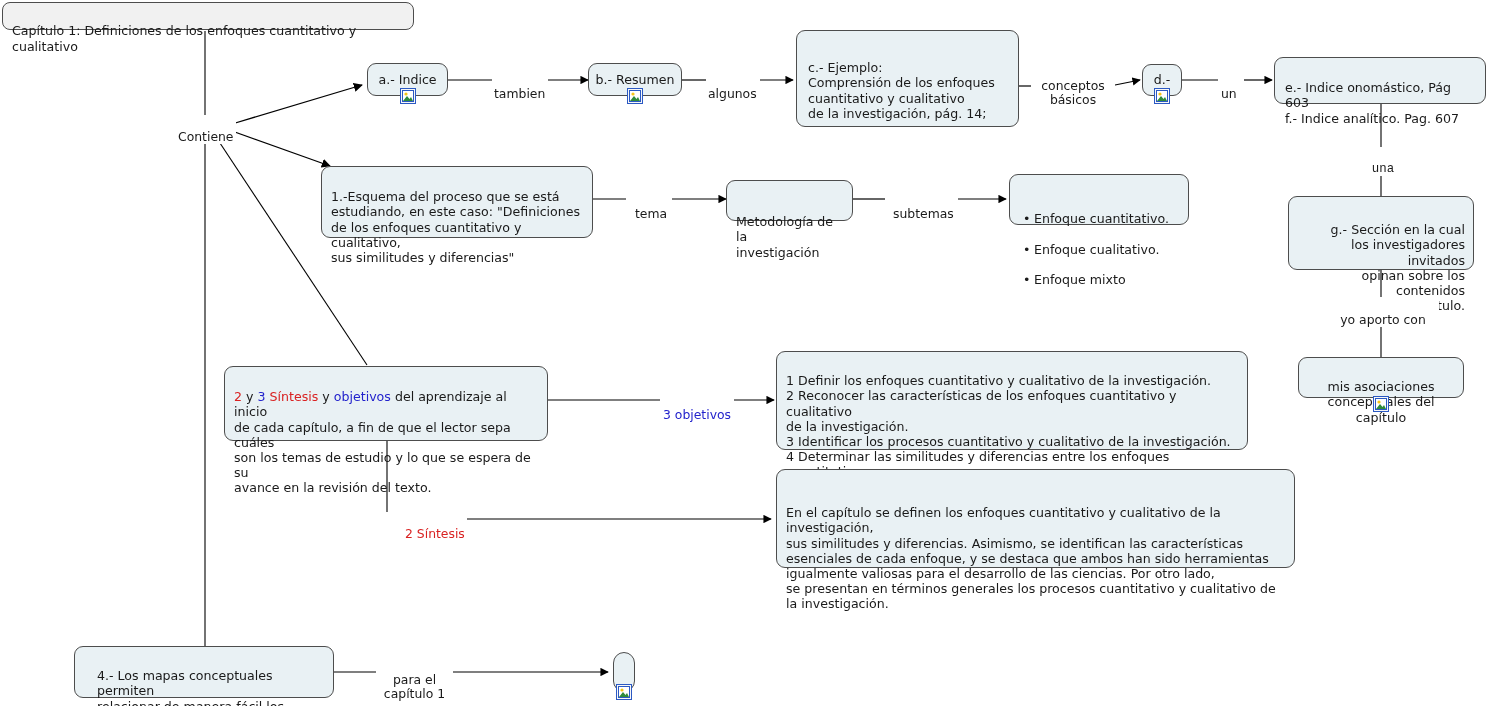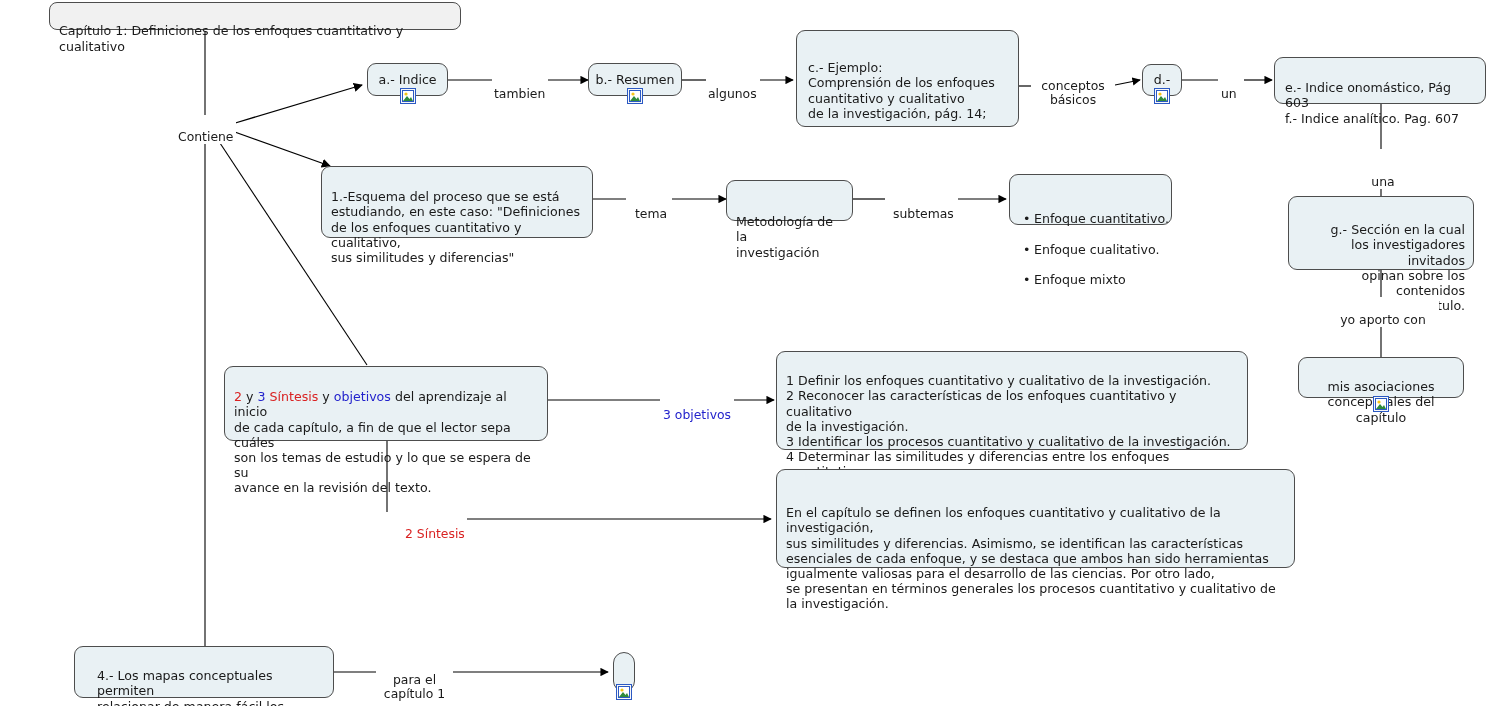--- a/index.html
+++ b/index.html
@@ -152,21 +152,21 @@
 
     <path d="M 387 441 L 387 512" stroke="#000" stroke-width="1.1" fill="none"></path>
     <path d="M 422 519 L 771 519" stroke="#000" stroke-width="1.2" fill="none" marker-end="url(#arrow)"></path>
 
     <path d="M 205 660 L 205 646" stroke="#000" stroke-width="1.1" fill="none"></path>
 
     <path d="M 334 672 L 376 672" stroke="#000" stroke-width="1.2" fill="none"></path>
     <path d="M 448 672 L 608 672" stroke="#000" stroke-width="1.2" fill="none" marker-end="url(#arrow)"></path>
   </svg>
 
-  <div class="node title-node" style="left:2px; top:2px; width:412px; height:28px;margin-left:47px;">
+  <div class="node title-node" style="left:2px; top:2px; width:412px; height:28px;">
     <span>Capítulo 1: Definiciones de los enfoques cuantitativo y cualitativo</span>
   </div>
 
   <div class="node flexcenter" style="left:367px; top:63px; width:81px; height:33px;">
     <span>a.- Indice</span>
   </div>
   <svg class="pic-icon" style="left:400px; top:88px;" viewBox="0 0 16 16">
     <rect x="0.5" y="0.5" width="15" height="15" fill="#f7f7f7" stroke="#2b59c3" stroke-width="1"></rect>
     <rect x="2.5" y="2.5" width="11" height="11" fill="#ffffff" stroke="#2b59c3" stroke-width="1"></rect>
     <circle cx="6" cy="6" r="1.6" fill="#f5c518"></circle>
@@ -228,21 +228,21 @@
 estudiando, en este caso: "Definiciones
 de los enfoques cuantitativo y cualitativo,
 sus similitudes y diferencias"</span>
   </div>
 
   <div class="node" style="left:726px; top:180px; width:127px; height:41px; padding:18px 9px;">
     <span>Metodología de la
 investigación</span>
   </div>
 
-  <div class="node" style="left:1009px; top:174px; width:163px; height:51px; padding:6px 8px 6px 10px;">
+  <div class="node" style="left:1009px; top:174px; width:180px; height:51px; padding:6px 8px 6px 10px;">
     <ul class="bullets">
       <li>Enfoque cuantitativo.</li>
       <li>Enfoque cualitativo.</li>
       <li>Enfoque mixto</li>
     </ul>
   </div>
 
   <div class="node" style="left:224px; top:366px; width:324px; height:75px; padding:7px 9px;">
     <span><span class="r">2</span><span> y </span><span class="b">3</span><span>  </span><span class="r">Síntesis</span><span> y </span><span class="b">objetivos</span><span> del aprendizaje al inicio
 de cada capítulo, a fin de que el lector sepa cuáles
@@ -298,21 +298,21 @@
 
   <div class="elabel center" style="left:1031px; top:64px; width:80px;">
     <span>conceptos
 básicos</span>
   </div>
 
   <div class="elabel" style="left:1219px; top:72px;">
     <span>un</span>
   </div>
 
-  <div class="elabel center" style="left:1363px; top:160px; width:36px;">
+  <div class="elabel center" style="left:1363px; top:147px; width:36px;font-family:Liberation Mono, monospace;">
     <span>una</span>
   </div>
 
   <div class="elabel center" style="left:1327px; top:298px; width:108px;">
     <span>yo aporto con</span>
   </div>
 
   <div class="elabel" style="left:633px; top:192px;">
     <span>tema</span>
   </div>

